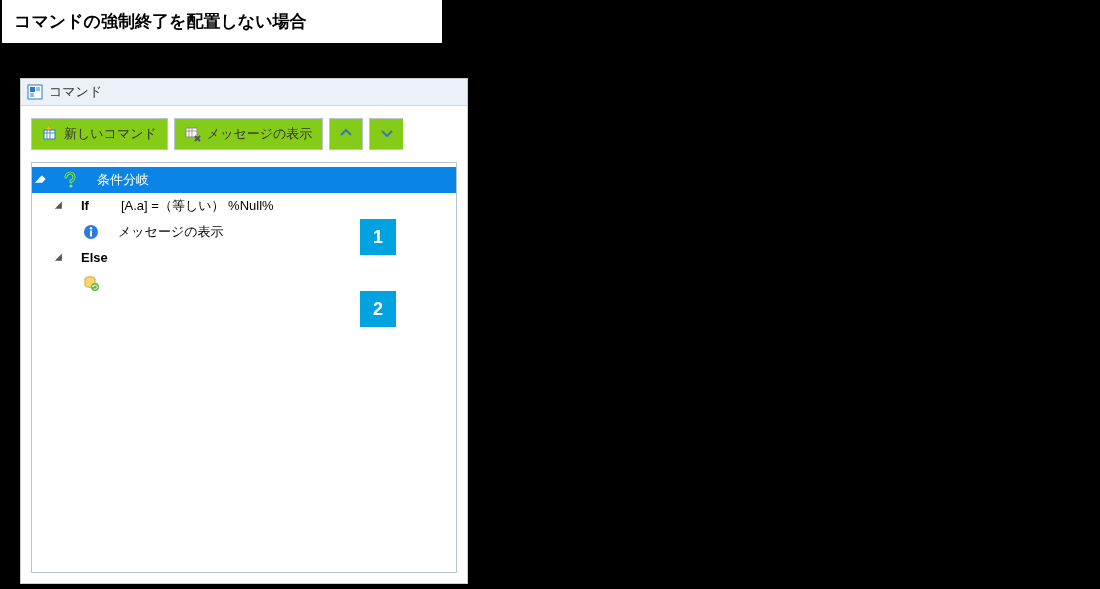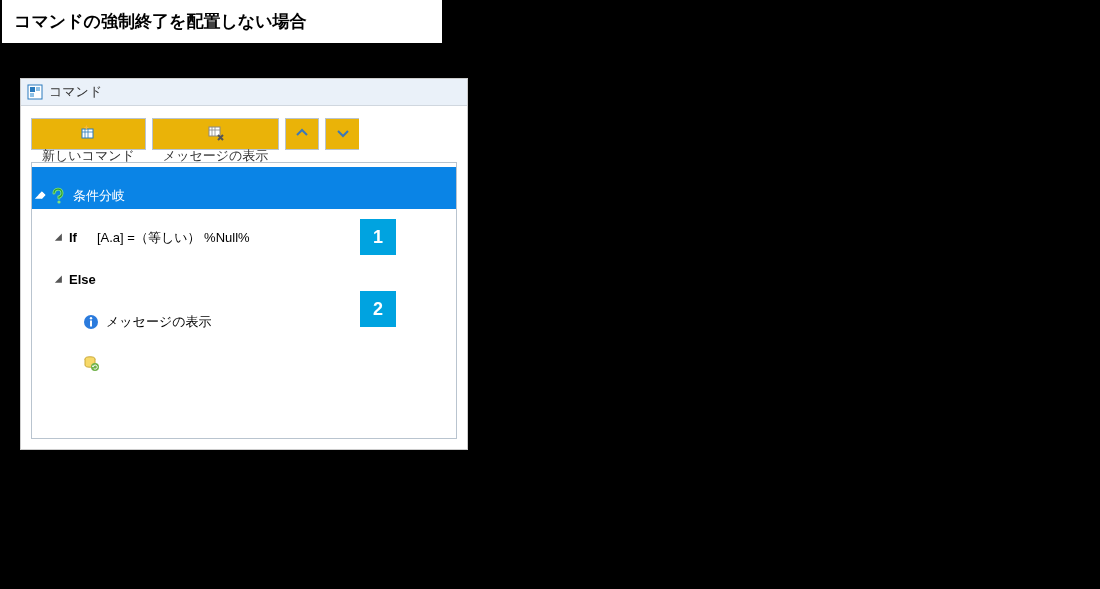--- a/index.html
+++ b/index.html
@@ -20,21 +20,21 @@
       font-weight: bold;
       font-size: 17px;
       color: #000;
       width: 440px;
     }
     .panel {
       position: absolute;
       top: 78px;
       left: 20px;
       width: 448px;
-      height: 372px;
+      height: 506px;
       background: #fff;
       border: 1px solid #ccc;
       display: flex;
       flex-direction: column;
     }
     .panel-header {
       background: #eaf1f9;
       padding: 4px 6px;
       display: flex;
       align-items: center;
@@ -46,31 +46,30 @@
       display: inline-flex; align-items: center; justify-content: center;
     }
     .panel-title { color: #333; }
     .toolbar {
       padding: 12px 10px;
       display: flex;
       gap: 6px;
       align-items: center;
     }
     .tb-btn {
-      background: #eab308;
+      background: #84cc16;
       border: 1px solid #b9c4cf;
       padding: 6px 10px;
       display: inline-flex;
       align-items: center;
       gap: 6px;
       color: #333;
       cursor: pointer;
       font-size: 13px;
       height: 32px;
-      flex-direction: column;
     }
     .tb-arrow {
       width: 34px;
       justify-content: center;
       color: #3b78b8;
     }
     .tb-icon { width: 16px; height: 16px; display:inline-flex; align-items:center; justify-content:center; }
     .tree-wrap {
       margin: 0 10px 10px 10px;
       border: 1px solid #b9c4cf;
@@ -78,22 +77,22 @@
       background: #fff;
       overflow: hidden;
       position: relative;
     }
     .tree {
       padding: 4px 0;
     }
     .row {
       display: flex;
       align-items: center;
-      padding: 19px 0 3px 6px;
-      gap: 4px;
+      padding: 3px 0 3px 6px;
+      gap: 16px;
       line-height: 20px;
       white-space: nowrap;
     }
     .row.sel {
       background: #0a84e6;
       color: #fff;
     }
     .row.sel .twisty { border-left-color: #fff; border-top-color: #fff; }
     .twisty {
       width: 0; height: 0;
@@ -203,34 +202,34 @@
         </span>
         <span class="txt">条件分岐</span>
       </div>
 
       <div class="row indent1">
         <span class="twisty open"></span>
         <span class="bold">If</span>
         <span class="txt-gap">[A.a] =（等しい） %Null%</span>
       </div>
 
-      <div class="row indent1">
-        <span class="twisty open"></span>
-        <span class="bold">Else</span>
-      </div>
-
       <div class="row indent2">
         <span class="node-icon">
           <svg width="16" height="16" viewBox="0 0 16 16">
             <circle cx="8" cy="8" r="7" fill="#2b7bdd"></circle>
             <rect x="7" y="6.5" width="2" height="6" fill="#fff"></rect>
             <circle cx="8" cy="4.2" r="1.2" fill="#fff"></circle>
           </svg>
         </span>
         <span class="txt">メッセージの表示</span>
+      </div>
+
+      <div class="row indent1">
+        <span class="twisty open"></span>
+        <span class="bold">Else</span>
       </div>
 
       <div class="row indent2">
         <span class="node-icon">
           <svg width="16" height="16" viewBox="0 0 16 16">
             <ellipse cx="7" cy="4" rx="5" ry="2.2" fill="#f7d969" stroke="#caa939"></ellipse>
             <path d="M2 4 v6 a5 2.2 0 0 0 10 0 v-6" fill="#f7d969" stroke="#caa939"></path>
             <circle cx="12" cy="12" r="4" fill="#6fb24a"></circle>
             <path d="M10.2 12 a2 2 0 1 1 0.5 1.4 M10.2 12 l-0.8 -1 l1.2 -0.2" fill="none" stroke="#fff" stroke-width="1"></path>
           </svg>

